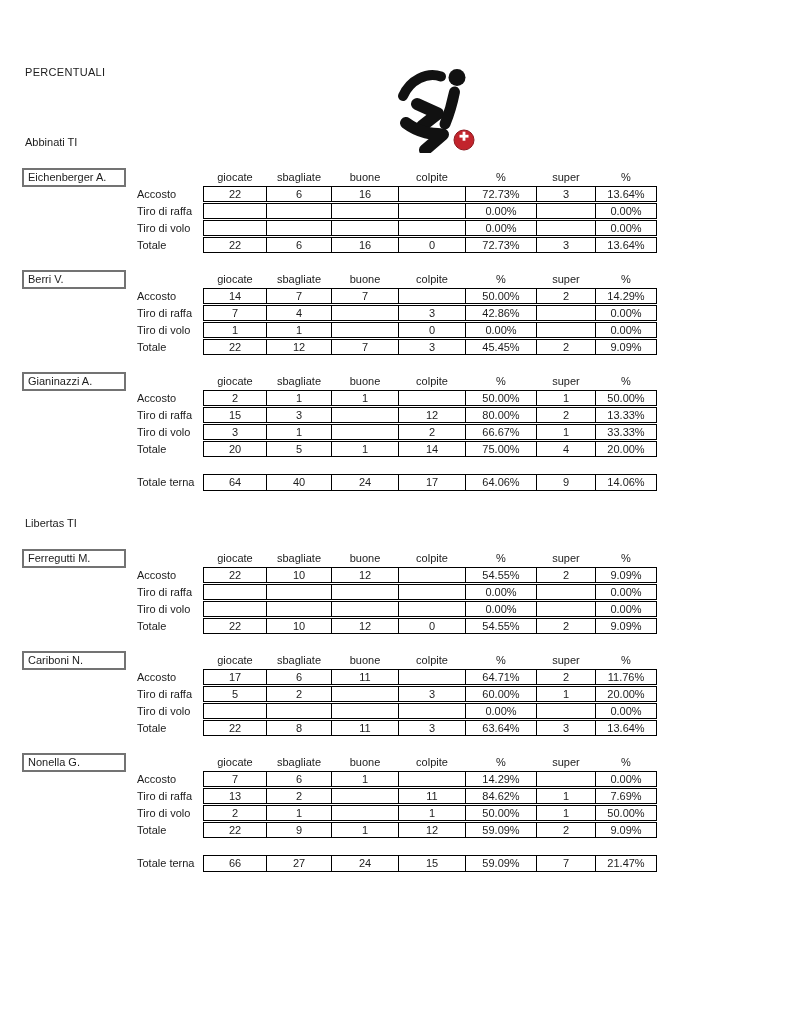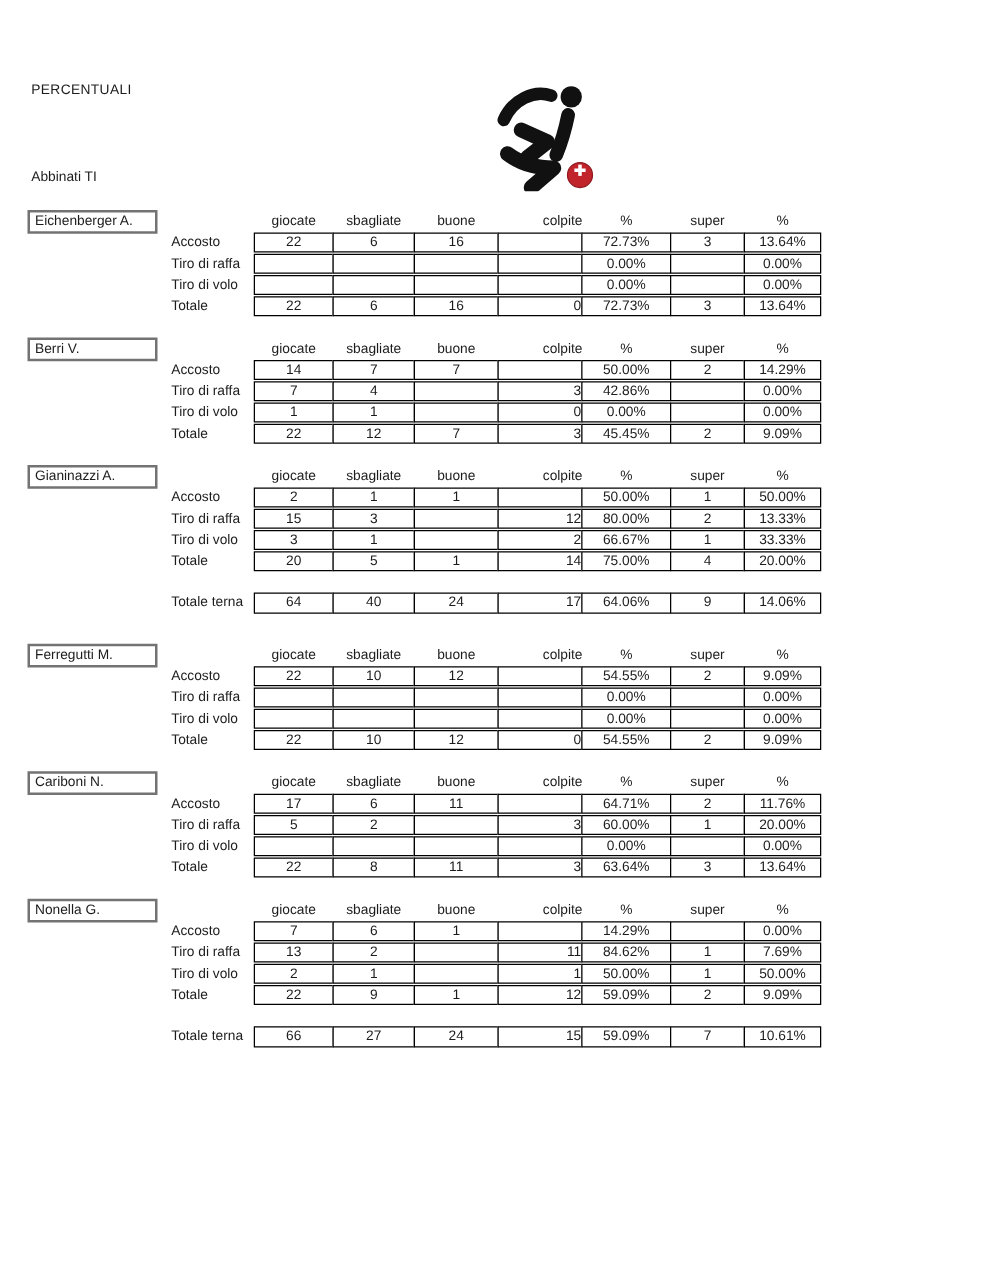--- a/index.html
+++ b/index.html
@@ -75,21 +75,21 @@
     height: 16px;
     line-height: 14px;
     text-align: center;
     background: #fff;
     white-space: nowrap;
   }
   .cell + .cell { margin-left: -1px; }
   .c0 { width: 64px; }
   .c1 { width: 66px; }
   .c2 { width: 68px; }
-  .c3 { width: 68px; text-align: right; }
+  .c3 { width: 68px; }
   .c4 { width: 72px; }
   .c5 { width: 60px; }
   .c6 { width: 62px; }
 
   .terna-row { margin-top: 17px; height: 17px; }
   .terna-row .row-label { line-height: 17px; }
   .terna-row .cell { height: 17px; line-height: 15px; }
 </style>
 </head>
 <body>
@@ -311,20 +311,21 @@
             <div class="cell c1">40</div>
             <div class="cell c2">24</div>
             <div class="cell c3">17</div>
             <div class="cell c4">64.06%</div>
             <div class="cell c5">9</div>
             <div class="cell c6">14.06%</div>
           </div>
         </div>
       </div>
       <div class="section section-1">
+        <div class="section-label">Libertas TI</div>
         <div class="player-block">
           <div class="row header-row">
             <div class="name-box">Ferregutti M.</div>
             <div class="cells">
               <div class="hcell c0">giocate</div>
               <div class="hcell c1">sbagliate</div>
               <div class="hcell c2">buone</div>
               <div class="hcell c3">colpite</div>
               <div class="hcell c4">%</div>
               <div class="hcell c5">super</div>
@@ -506,19 +507,19 @@
         </div>
         <div class="drow terna-row">
           <div class="row-label">Totale terna</div>
           <div class="cells">
             <div class="cell c0">66</div>
             <div class="cell c1">27</div>
             <div class="cell c2">24</div>
             <div class="cell c3">15</div>
             <div class="cell c4">59.09%</div>
             <div class="cell c5">7</div>
-            <div class="cell c6">10.61%</div>
+            <div class="cell c6">21.47%</div>
           </div>
         </div>
       </div>
     </div>
 
 </div>
 
 </body></html>

